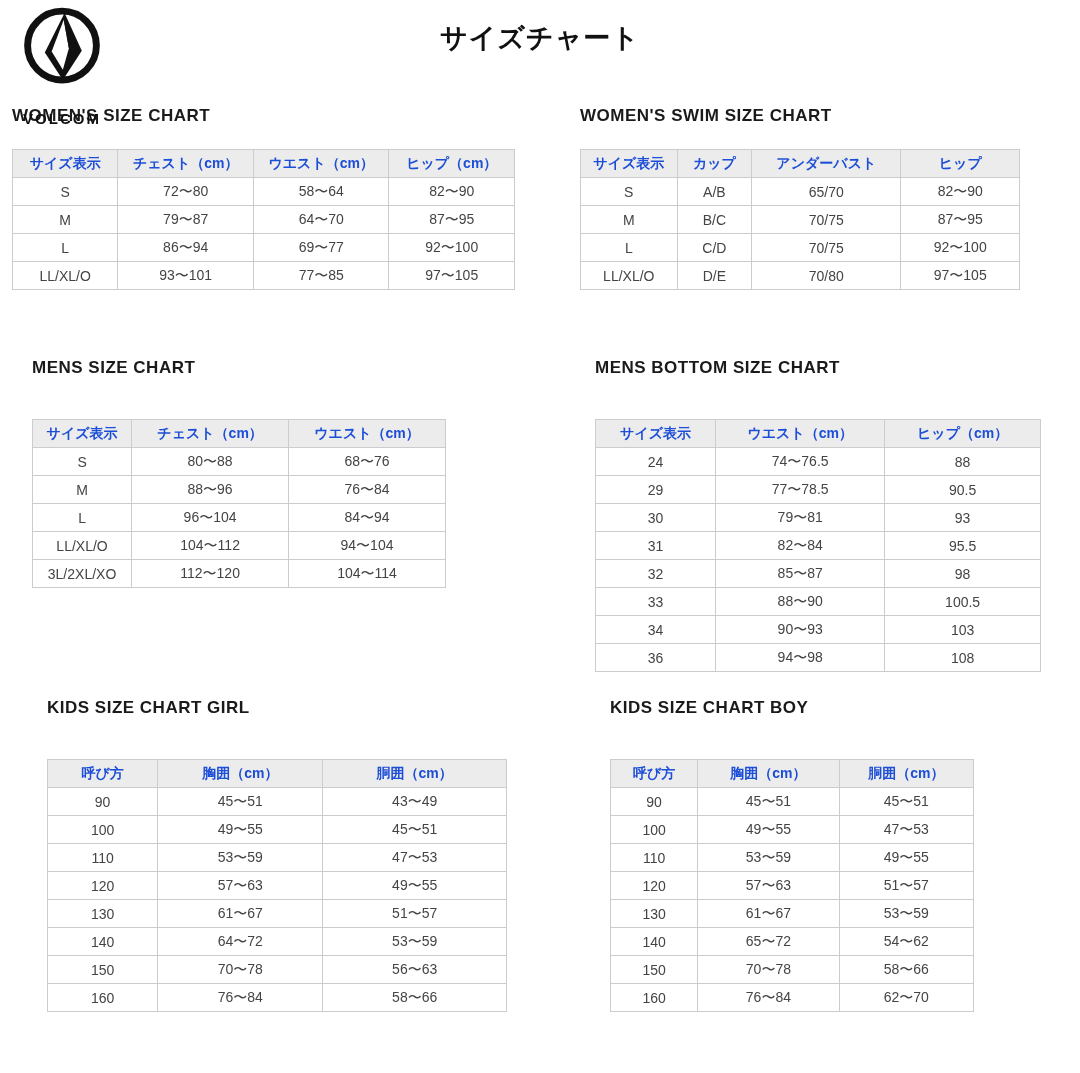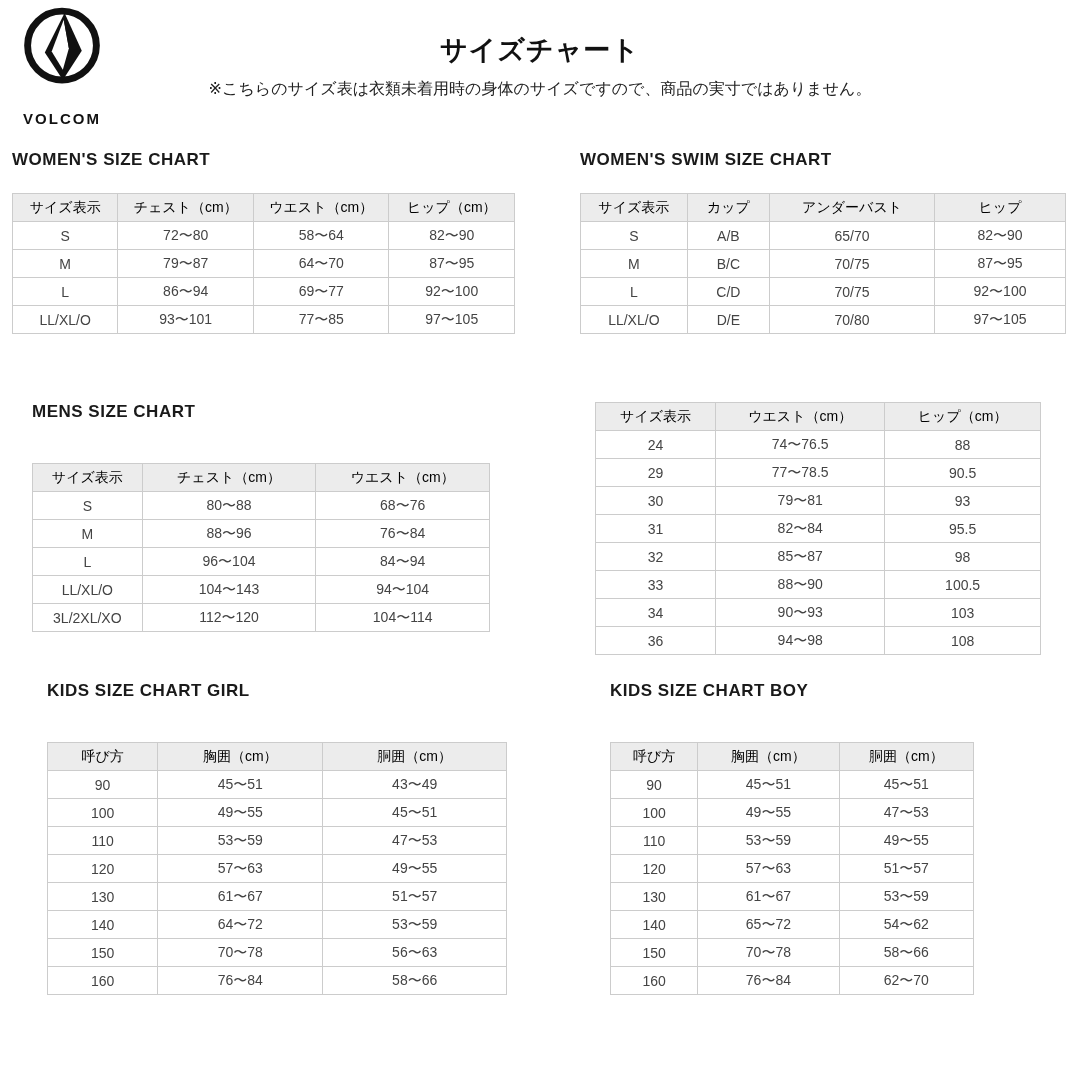--- a/index.html
+++ b/index.html
@@ -12,52 +12,52 @@
     position:relative;
     overflow:hidden;
   }
 
   
   .logo { position:absolute; top:6px; left:14px; width:96px; text-align:center; }
   .logo svg { width:86px; height:86px; display:block; margin:0 auto; }
   .logo-text { font-weight:800; font-size:15px; letter-spacing:2px; color:#111; margin-top:18px; }
 
   
-  header.top { padding-top:32px; text-align:center; }
+  header.top { padding-top:20px; text-align:center; }
   h1.page-title { margin:0; font-size:27px; font-weight:800; color:#111; letter-spacing:1px; }
   p.page-note { margin:11px 0 0; font-size:16px; color:#222; }
 
   
   main.grid { margin-top:50px; display:grid; grid-template-columns:540px 540px; }
   section.sect h2 {
     margin:0 0 23px; text-align:left;
     font-size:17px; font-weight:800; color:#1a1a1a; letter-spacing:.5px;
   }
   section.row2, section.row3 { }
   section.row2 { margin-top:68px; }
   section.row3 { margin-top:26px; }
   section.row2 h2, section.row3 h2 { margin-bottom:41px; }
 
   
   .s-womens     { margin-left:12px; width:503px; }
-  .s-swim       { margin-left:40px; width:486px; }
-  .s-mens       { margin-left:32px; width:458px; }
+  .s-swim       { margin-left:40px; width:440px; }
+  .s-mens       { margin-left:32px; width:414px; }
   .s-mensbottom { margin-left:55px; width:446px; }
   .s-kidsgirl   { margin-left:47px; width:460px; }
   .s-kidsboy    { margin-left:70px; width:364px; }
 
   
   table { width:100%; border-collapse:collapse; table-layout:fixed; }
   th, td {
     border:1px solid #ccc;
     height:28px; padding:0 4px;
     text-align:center; vertical-align:middle;
     font-size:14px; overflow:hidden; white-space:nowrap;
   }
-  th { background:#ececec; font-weight:400; color:#000000; }
+  th { background:#ececec; font-weight:700; color:#1d4ed8; }
   td { color:#444; }
 
   
   .t0 th:nth-child(1){width:21%} .t0 th:nth-child(2){width:27%} .t0 th:nth-child(3){width:27%} .t0 th:nth-child(4){width:25%}
   .t1 th:nth-child(1){width:22%} .t1 th:nth-child(2){width:17%} .t1 th:nth-child(3){width:34%} .t1 th:nth-child(4){width:27%}
   .t2 th:nth-child(1){width:24%} .t2 th:nth-child(2){width:38%} .t2 th:nth-child(3){width:38%}
   .t3 th:nth-child(1){width:27%} .t3 th:nth-child(2){width:38%} .t3 th:nth-child(3){width:35%}
   .t4 th:nth-child(1){width:24%} .t4 th:nth-child(2){width:36%} .t4 th:nth-child(3){width:40%}
   .t5 th:nth-child(1){width:24%} .t5 th:nth-child(2){width:39%} .t5 th:nth-child(3){width:37%}
 </style>
@@ -71,21 +71,20 @@
       <path d="M53,8 L30,54 L51,86 L73,52 Z" fill="#111"></path>
       <path d="M52,16 L38,53 L51,74 L58,49 Z" fill="#fff"></path>
       <path d="M52,16 L58,49 L68,51 Z" fill="#111"></path>
     </svg>
   </span>
   <div class="logo-text">VOLCOM</div>
 </div>
 
 <header class="top">
   <h1 class="page-title">サイズチャート</h1>
-  <p class="page-note">※こちらのサイズ表は衣類未着用時の身体のサイズですので、商品の実寸ではありません。</p>
 </header>
 
 <main class="grid">
 
   <section class="sect s-womens row1">
     <h2>WOMEN'S SIZE CHART</h2>
     <table class="t0">
       <thead>
           <tr>
             <th>サイズ表示</th>
@@ -184,33 +183,34 @@
             <td>88〜96</td>
             <td>76〜84</td>
           </tr>
           <tr>
             <td>L</td>
             <td>96〜104</td>
             <td>84〜94</td>
           </tr>
           <tr>
             <td>LL/XL/O</td>
-            <td>104〜143</td>
+            <td>104〜112</td>
             <td>94〜104</td>
           </tr>
           <tr>
             <td>3L/2XL/XO</td>
             <td>112〜120</td>
             <td>104〜114</td>
           </tr>
         </tbody>
     </table>
   </section>
 
   <section class="sect s-mensbottom row2">
+    <h2>MENS BOTTOM SIZE CHART</h2>
     <table class="t3">
       <thead>
           <tr>
             <th>サイズ表示</th>
             <th>ウエスト（cm）</th>
             <th>ヒップ（cm）</th>
           </tr>
         </thead>
       <tbody>
           <tr>

